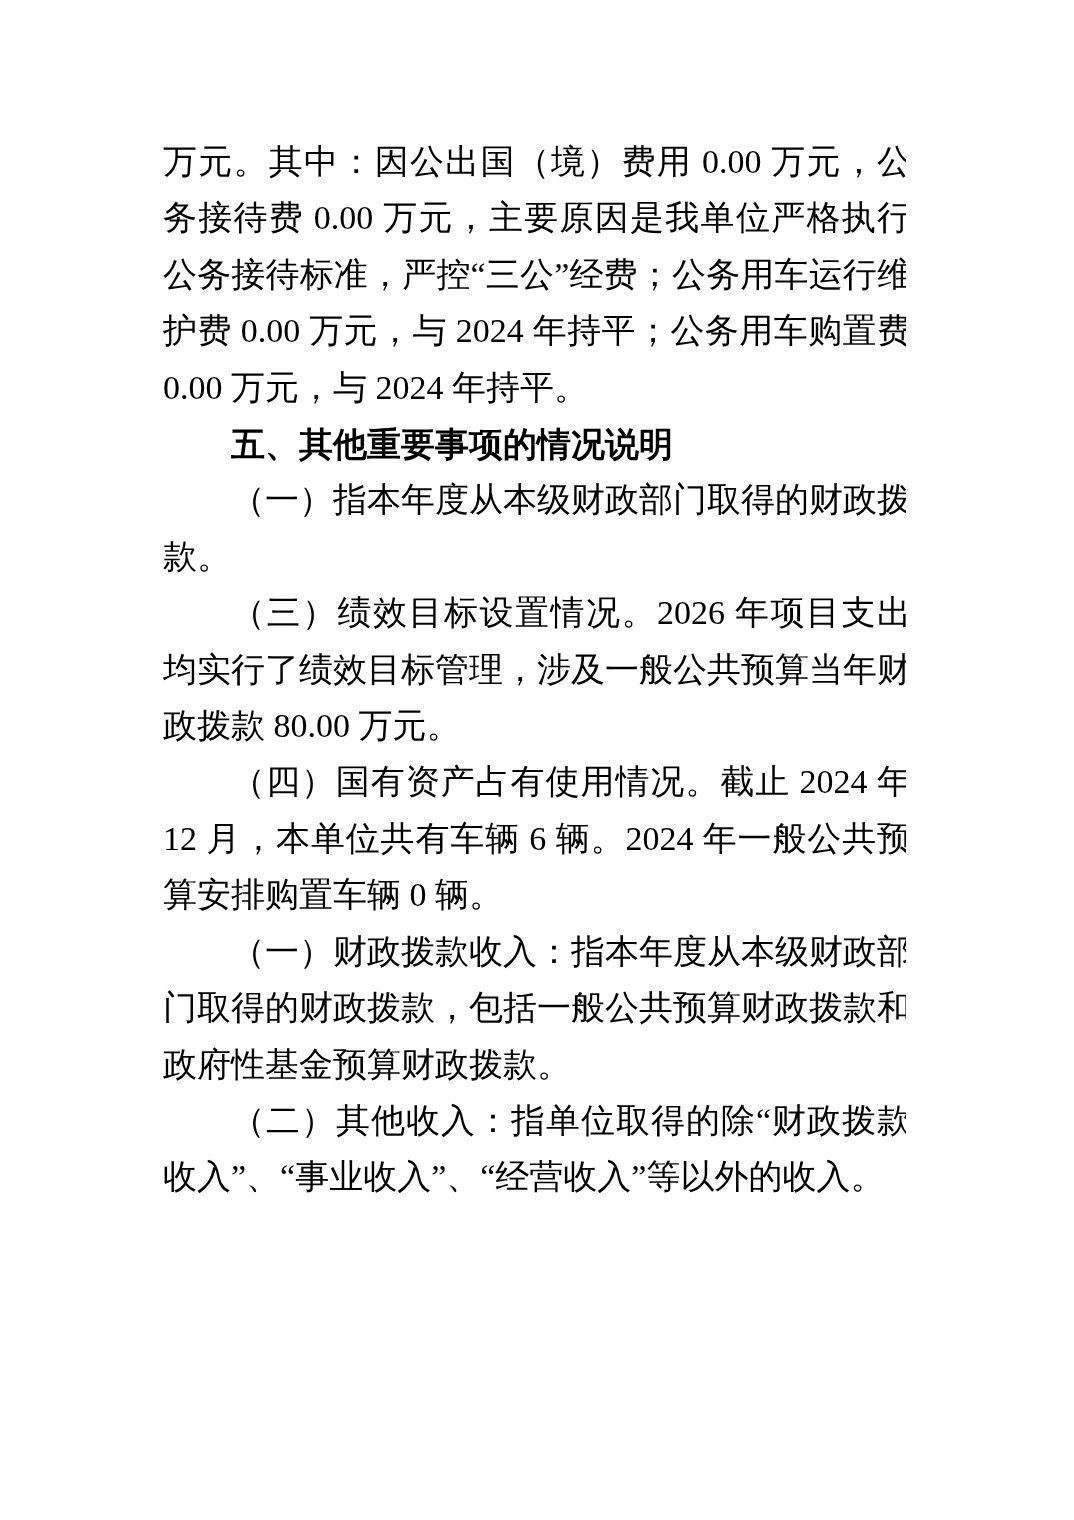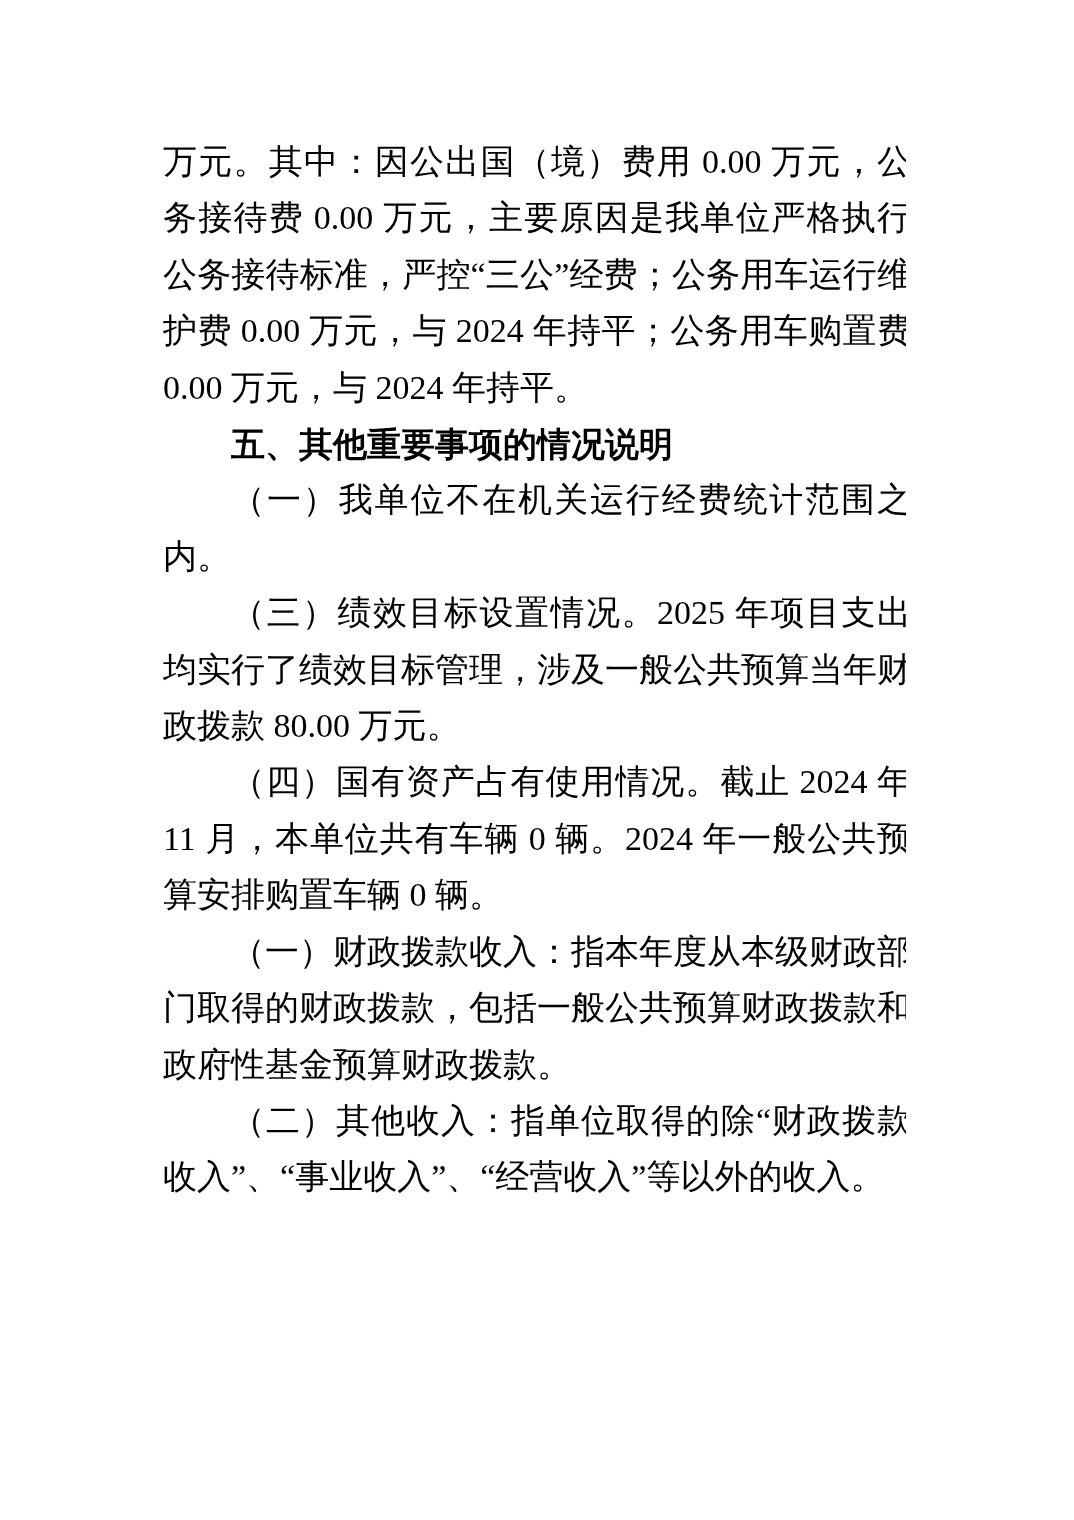--- a/index.html
+++ b/index.html
@@ -51,26 +51,26 @@
 </head>
 <body>
 
 <div class="page">
   <div class="doc">
 
     <p class="para-cont">万元。其中：因公出国（境）费用 0.00 万元，公务接待费 0.00 万元，主要原因是我单位严格执行公务接待标准，严控“三公”经费；公务用车运行维护费 0.00 万元，与 2024 年持平；公务用车购置费 0.00 万元，与 2024 年持平。</p>
 
     <p class="sec-heading">五、其他重要事项的情况说明</p>
 
-    <p class="para">（一）我单位不在机关运行经费统计范围之内。</p>
+    <p class="para">（一）指本年度从本级财政部门取得的财政拨款。</p>
 
 
-    <p class="para">（三）绩效目标设置情况。2025 年项目支出均实行了绩效目标管理，涉及一般公共预算当年财政拨款 80.00 万元。</p>
+    <p class="para">（三）绩效目标设置情况。2026 年项目支出均实行了绩效目标管理，涉及一般公共预算当年财政拨款 80.00 万元。</p>
 
-    <p class="para">（四）国有资产占有使用情况。截止 2024 年 11 月，本单位共有车辆 0 辆。2024 年一般公共预算安排购置车辆 0 辆。</p>
+    <p class="para">（四）国有资产占有使用情况。截止 2024 年 12 月，本单位共有车辆 6 辆。2024 年一般公共预算安排购置车辆 0 辆。</p>
 
 
     <p class="para">
       <span class="term-lead">（一）财政拨款收入：</span><span>指本年度从本级财政部门取得的财政拨款，包括一般公共预算财政拨款和政府性基金预算财政拨款。</span>
     </p>
 
     <p class="para">
       <span class="term-lead">（二）其他收入：</span><span>指单位取得的除“财政拨款收入”、“事业收入”、“经营收入”等以外的收入。</span>
     </p>
 

